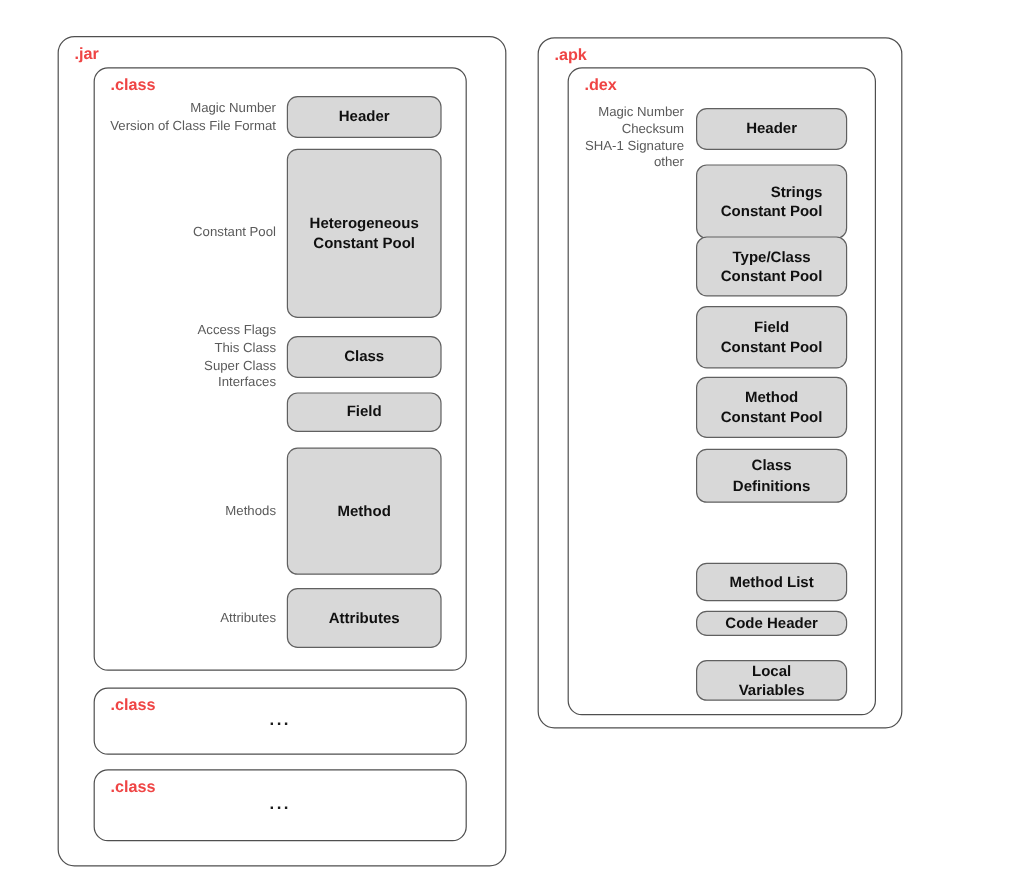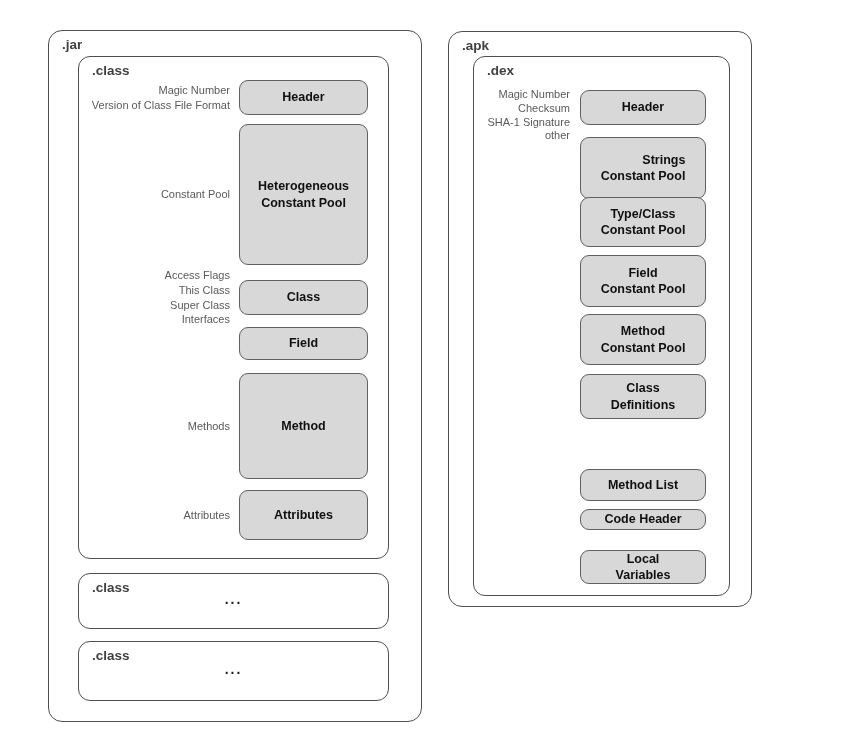--- a/index.html
+++ b/index.html
@@ -24,21 +24,21 @@
     border: 1.5px solid var(--pborder);
     border-radius: 14px;
     background: transparent;
   }
   .panel-label {
     position: absolute;
     top: 6px;
     left: 13px;
     font-weight: bold;
     font-size: 13.5px;
-    color: #404040;
+    color: #ef4444;
     white-space: nowrap;
   }
   
   .jar { left: 48px; top: 30px; width: 374px; height: 692px; }
   .class-main { left: 29px; top: 25px; width: 311px; height: 503px; border-radius: 12px; }
   .class-extra { left: 29px; width: 311px; border-radius: 12px; }
   .e1 { top: 542px; height: 56px; }
   .e2 { top: 610px; height: 60px; }
   .dots {
     position: absolute; inset: 0;

